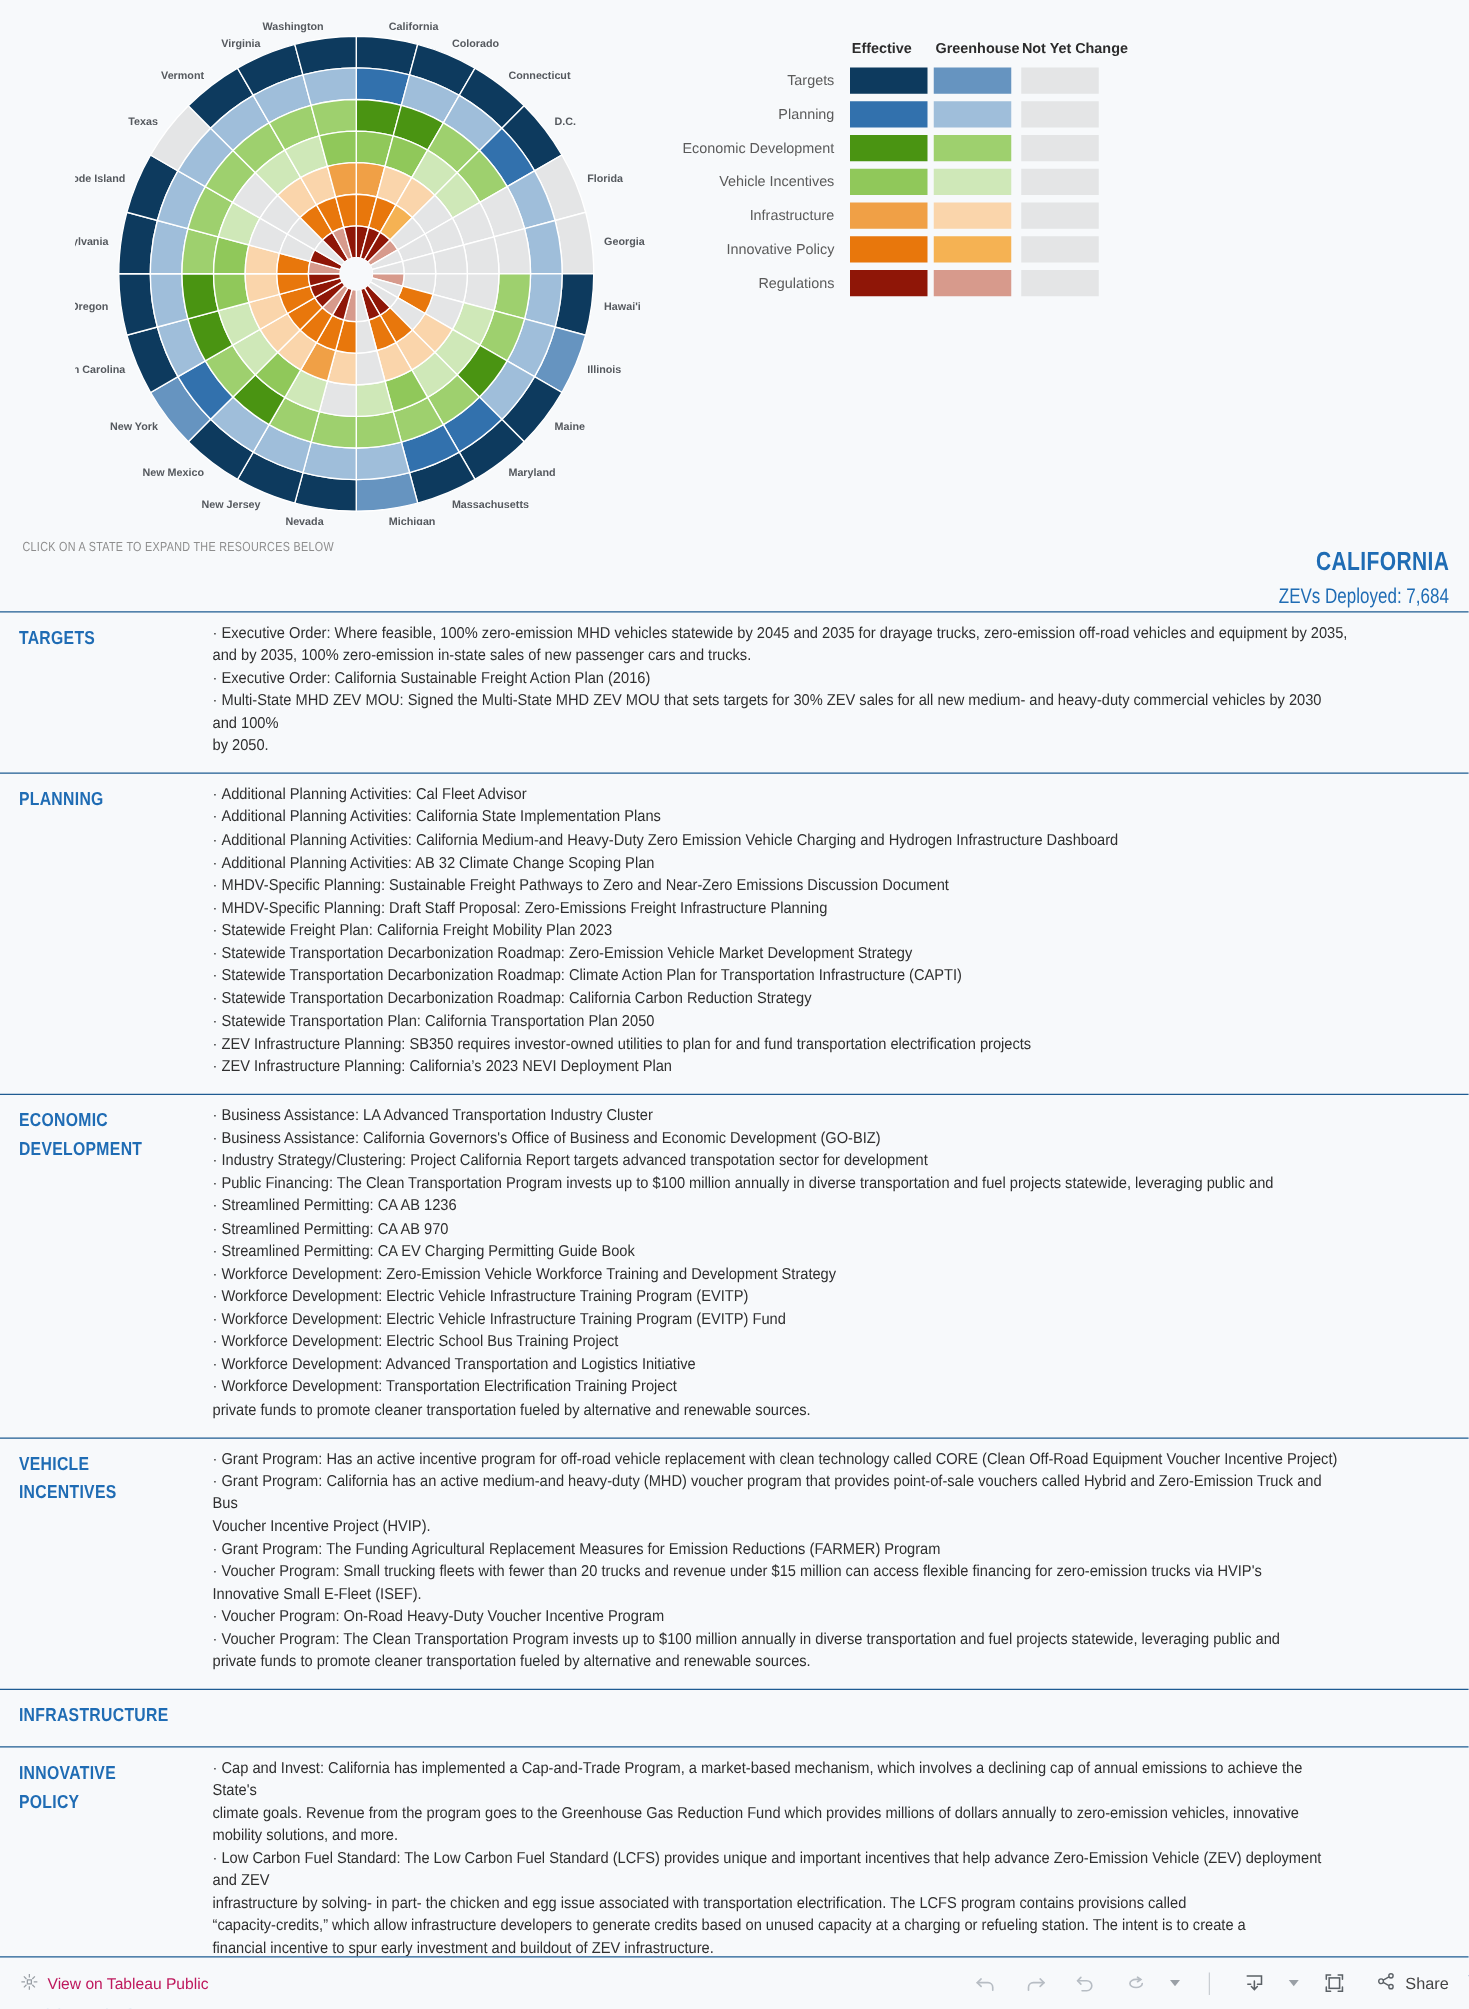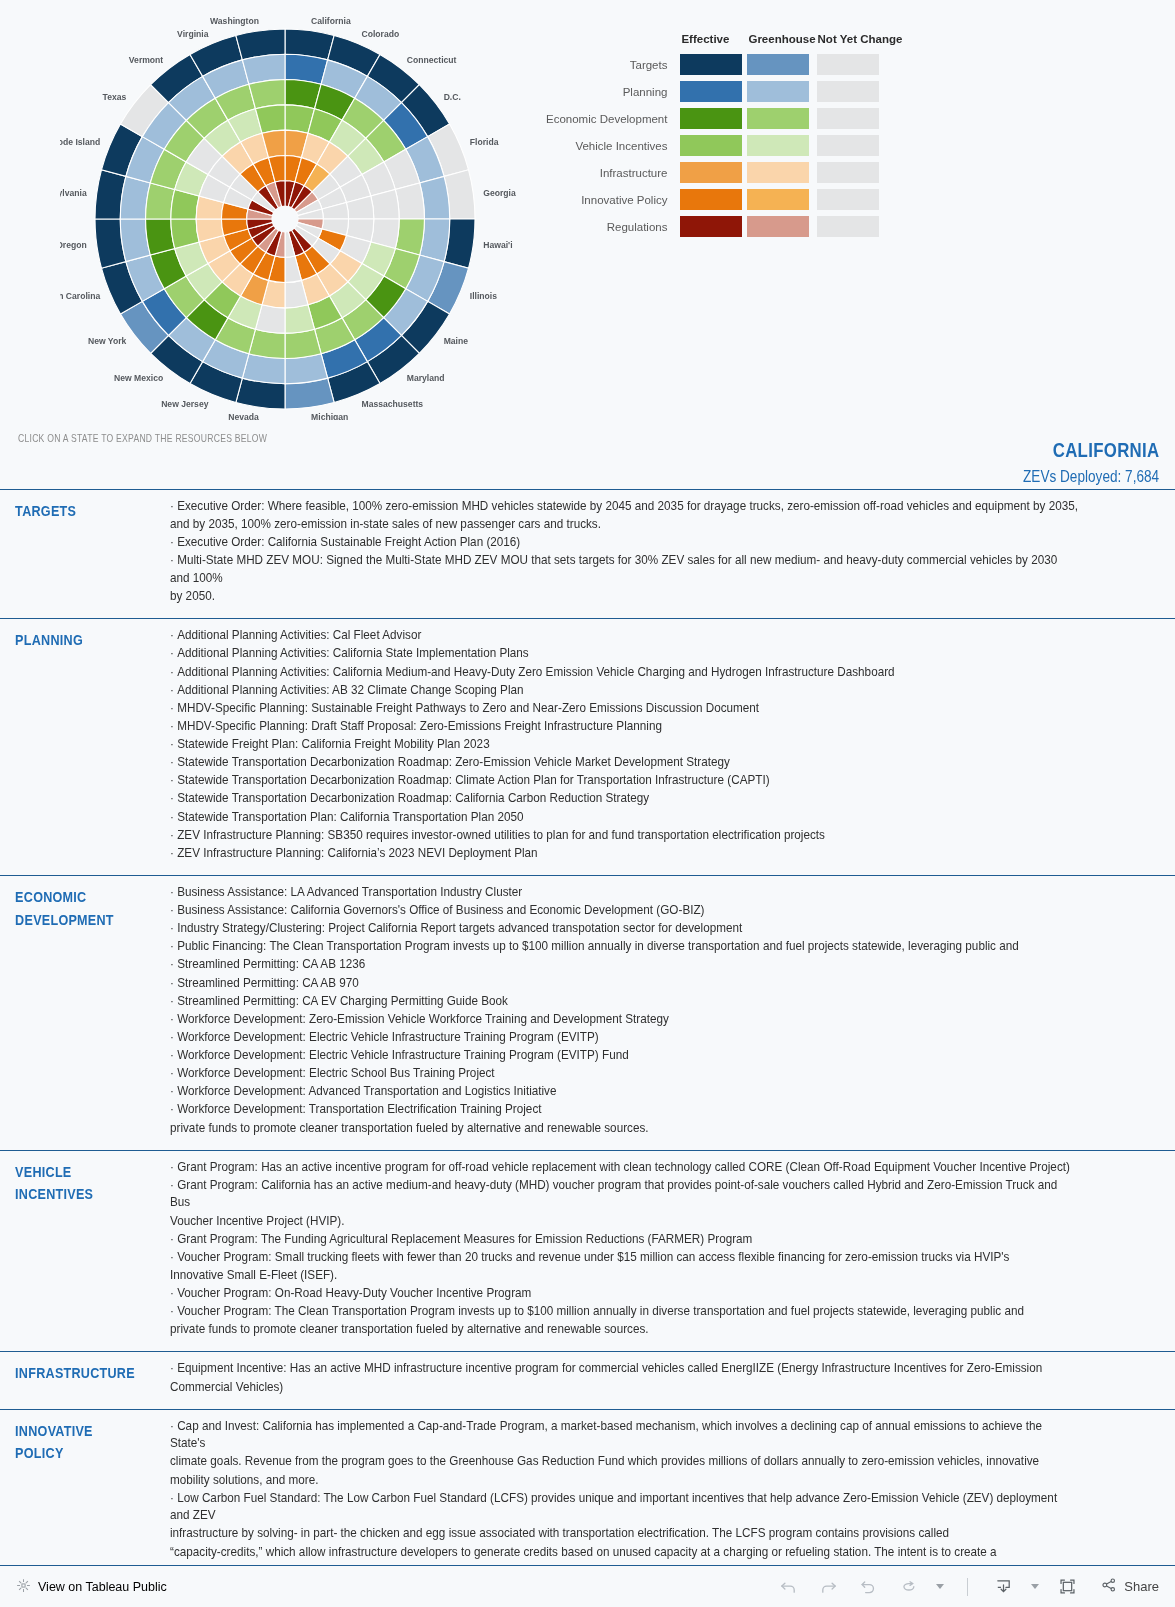--- a/index.html
+++ b/index.html
@@ -86,21 +86,21 @@
 
   
   #bottom-bar {
     position:absolute; left:0; bottom:0; width:1175px; height:42px;
     border-top:1.6px solid #1f5c92;
     display:flex; align-items:center; justify-content:space-between;
     padding:0 16px; background:#f7f9fb;
   }
   #tableau-link {
     display:flex; align-items:center; gap:7px;
-    font-size:12.5px; color:#000000; cursor:pointer;
+    font-size:12.5px; color:#be185d; cursor:pointer;
   }
   #toolbar { display:flex; align-items:center; gap:10px; }
   .tb-btn {
     width:30px; height:28px; display:flex; align-items:center; justify-content:center;
     cursor:pointer; color:#b7bdc4;
   }
   .tb-btn.dark { color:#5b6166; }
   .tb-caret {
     width:14px; height:28px; display:flex; align-items:center; justify-content:center;
     cursor:pointer;
@@ -497,24 +497,20 @@
         <div class="bullet">Grant Program: The Funding Agricultural Replacement Measures for Emission Reductions (FARMER) Program</div>
         <div class="bullet">Voucher Program: Small trucking fleets with fewer than 20 trucks and revenue under $15 million can access flexible financing for zero-emission trucks via HVIP's</div>
         <div class="bullet cont">Innovative Small E-Fleet (ISEF).</div>
         <div class="bullet">Voucher Program: On-Road Heavy-Duty Voucher Incentive Program</div>
         <div class="bullet">Voucher Program: The Clean Transportation Program invests up to $100 million annually in diverse transportation and fuel projects statewide, leveraging public and</div>
         <div class="bullet cont">private funds to promote cleaner transportation fueled by alternative and renewable sources.</div>
       </div>
     </div>
     <div class="section">
       <div class="section-label">INFRASTRUCTURE</div>
-      <div class="section-body">
-        <div class="bullet">Equipment Incentive: Has an active MHD infrastructure incentive program for commercial vehicles called EnergIIZE (Energy Infrastructure Incentives for Zero-Emission</div>
-        <div class="bullet cont">Commercial Vehicles)</div>
-      </div>
     </div>
     <div class="section">
       <div class="section-label">INNOVATIVE POLICY</div>
       <div class="section-body">
         <div class="bullet">Cap and Invest: California has implemented a Cap-and-Trade Program, a market-based mechanism, which involves a declining cap of annual emissions to achieve the State's</div>
         <div class="bullet cont">climate goals. Revenue from the program goes to the Greenhouse Gas Reduction Fund which provides millions of dollars annually to zero-emission vehicles, innovative</div>
         <div class="bullet cont">mobility solutions, and more.</div>
         <div class="bullet">Low Carbon Fuel Standard: The Low Carbon Fuel Standard (LCFS) provides unique and important incentives that help advance Zero-Emission Vehicle (ZEV) deployment and ZEV</div>
         <div class="bullet cont">infrastructure by solving- in part- the chicken and egg issue associated with transportation electrification. The LCFS program contains provisions called</div>
         <div class="bullet cont">“capacity-credits,” which allow infrastructure developers to generate credits based on unused capacity at a charging or refueling station. The intent is to create a</div>

